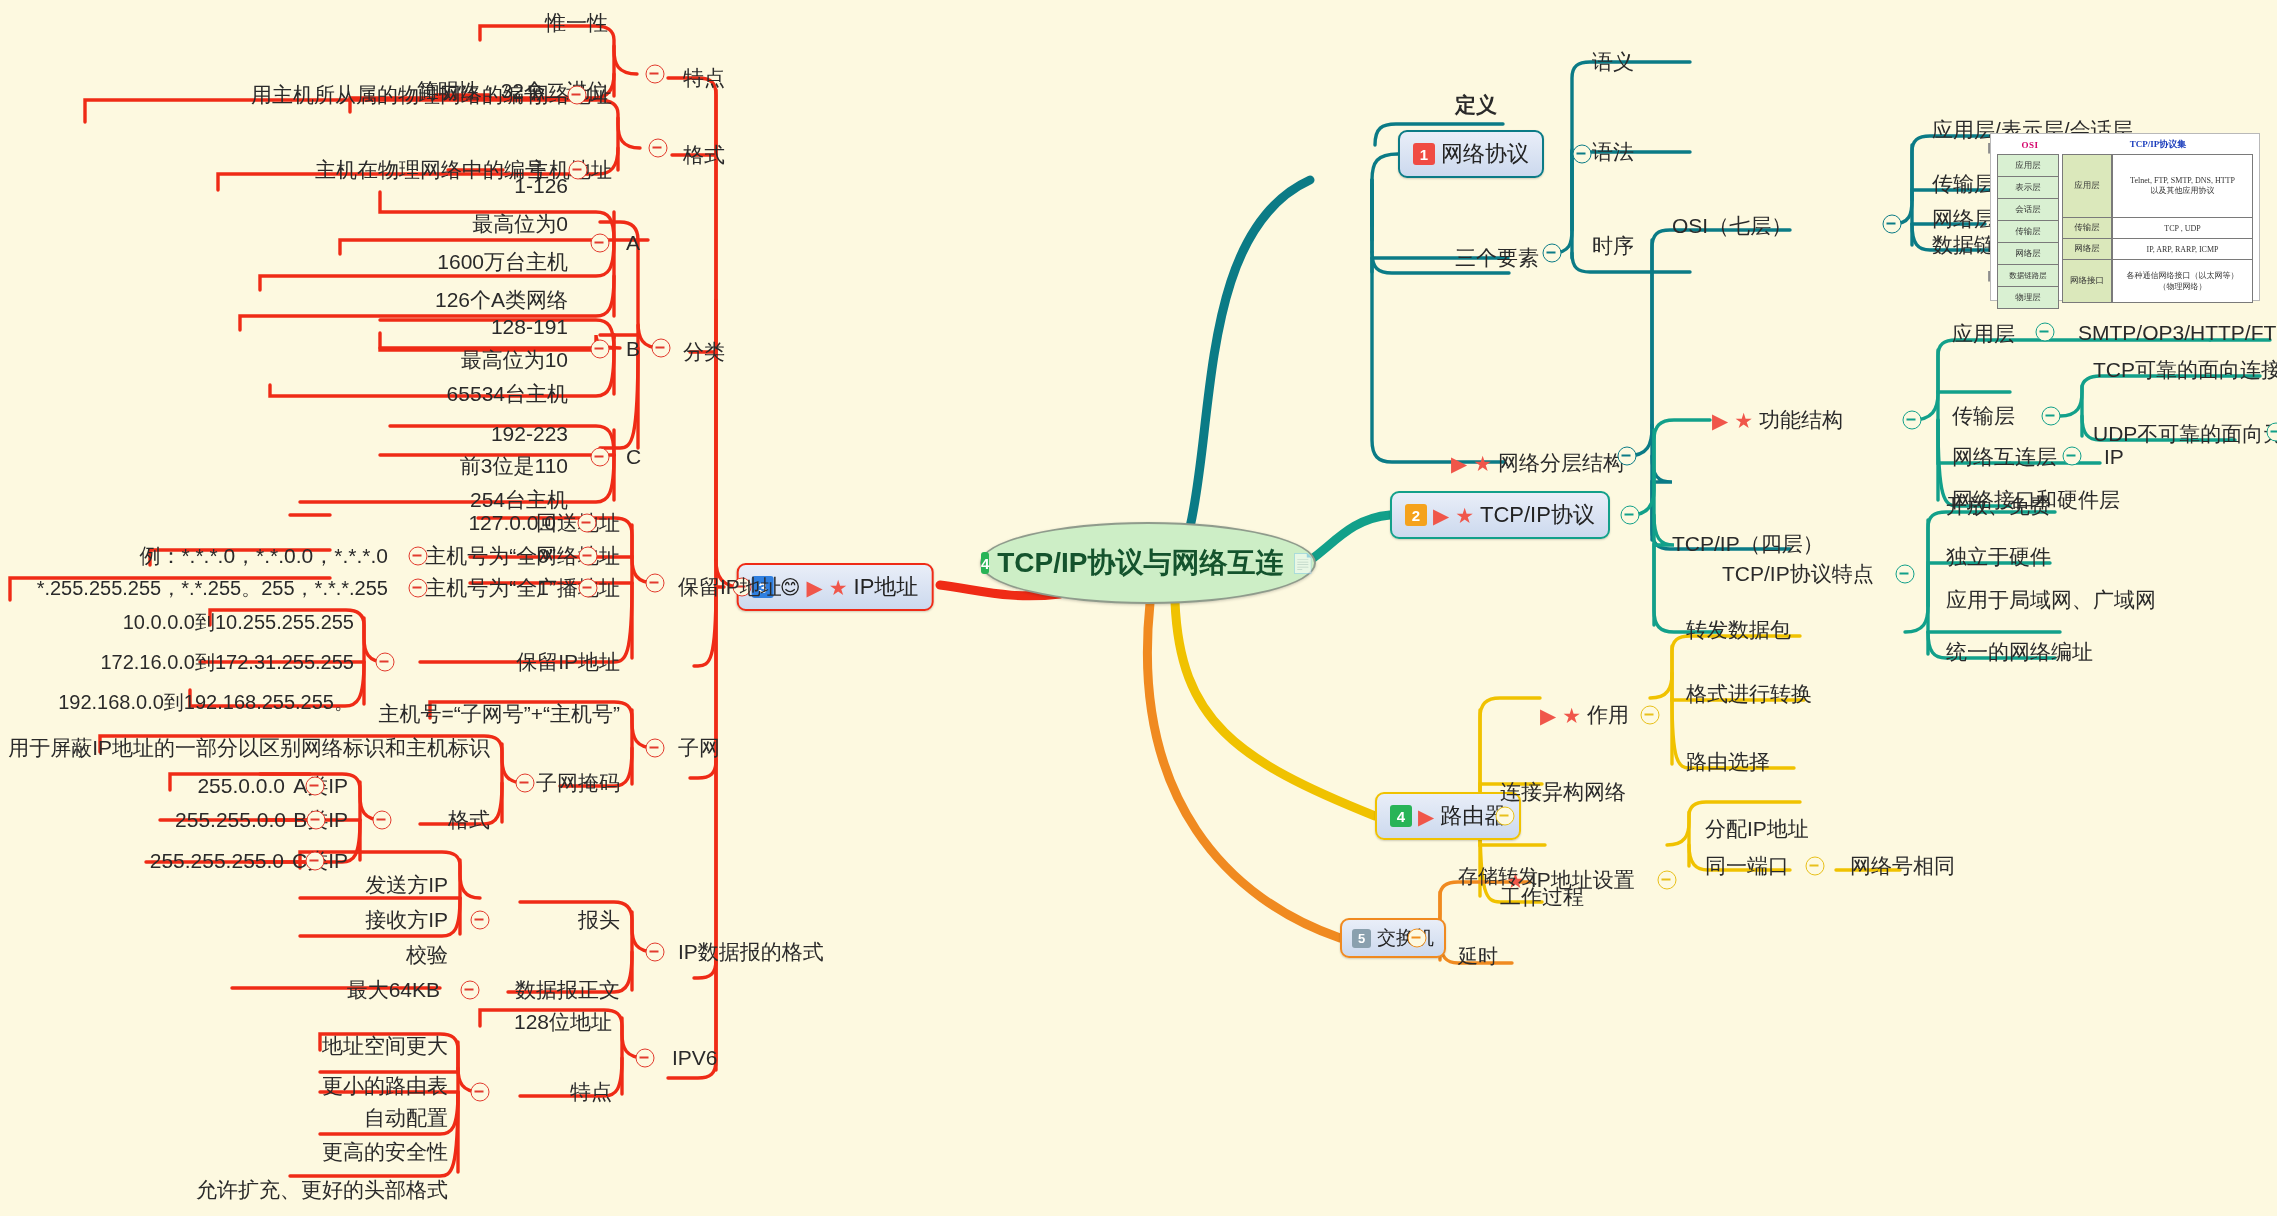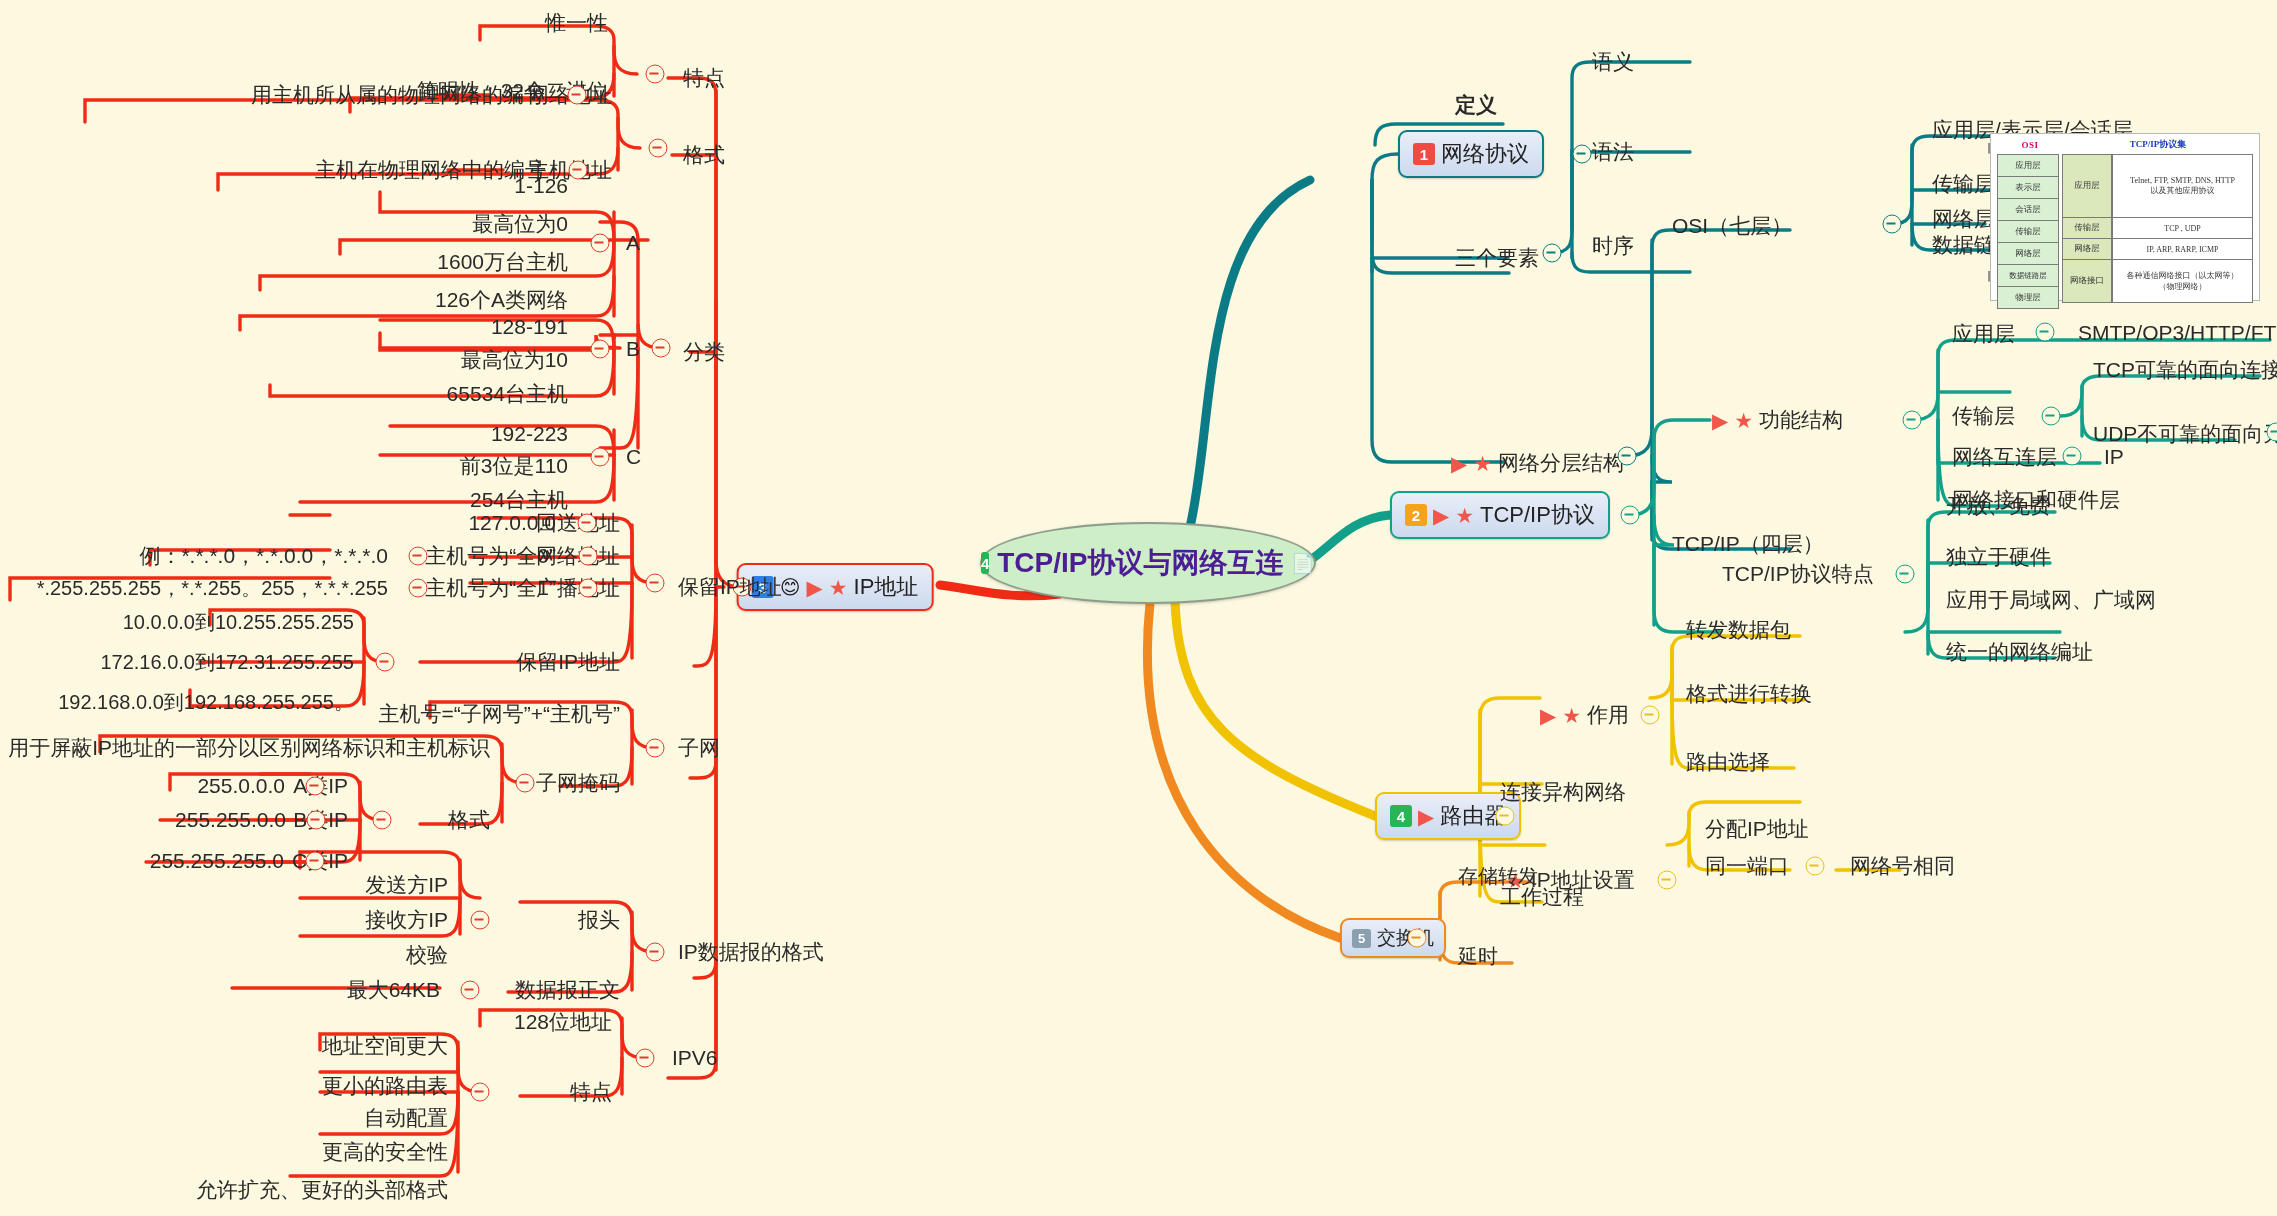--- a/index.html
+++ b/index.html
@@ -95,21 +95,21 @@
     left:1148px;top:563px;
     transform:translate(-50%,-50%);
     width:332px;height:78px;
     border-radius:50%;
     background:#cdeec6;
     border:2px solid #8f9b8c;
     display:flex;align-items:center;justify-content:center;gap:8px;
     box-shadow:0 1px 3px rgba(0,0,0,.2);
   }
   #central .ctext{
-    font-size:28px;font-weight:bold;color:#4c1d95;white-space:nowrap;
+    font-size:28px;font-weight:bold;color:#14532d;white-space:nowrap;
   }
 
   
   #osi-table{
     position:absolute;left:1990px;top:133px;width:270px;height:168px;
     background:#fff;border:1px solid #b9b9b9;
     padding:4px 6px 0 6px;box-sizing:border-box;
     font-family:"Liberation Serif","DejaVu Serif",serif;
   }
   #osi-table .hdr{display:flex;align-items:center;margin-bottom:3px;}

